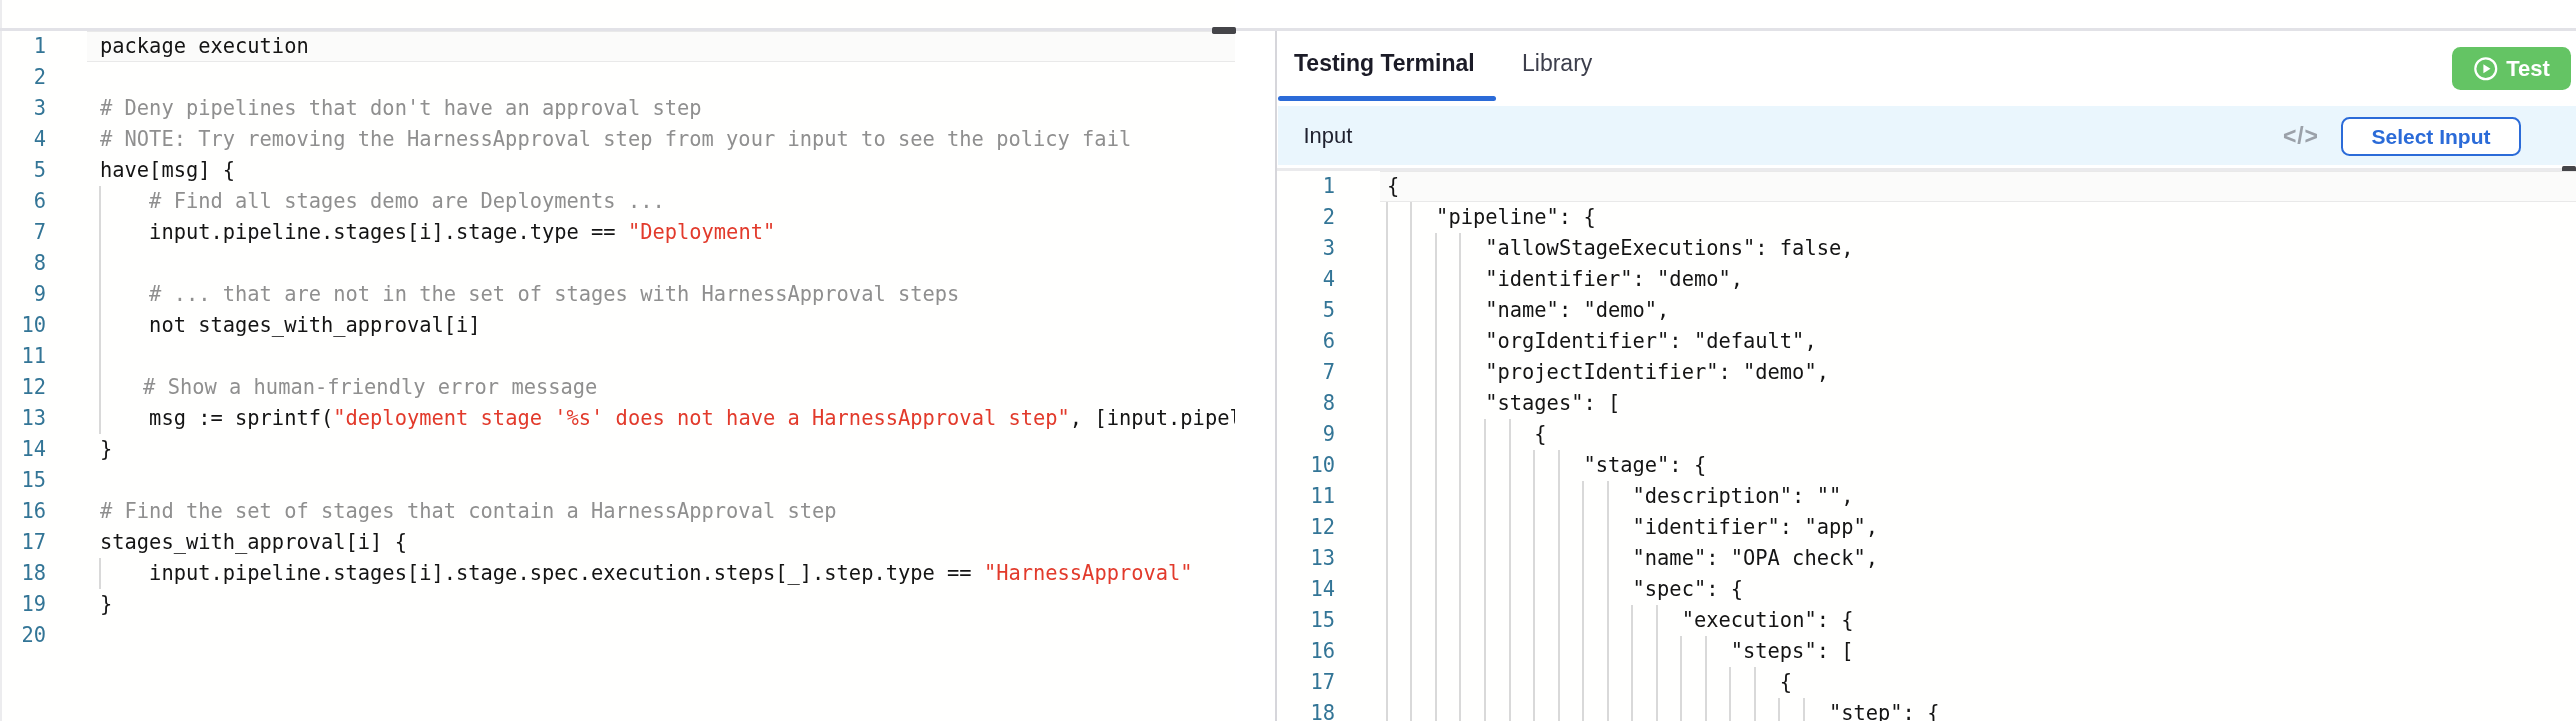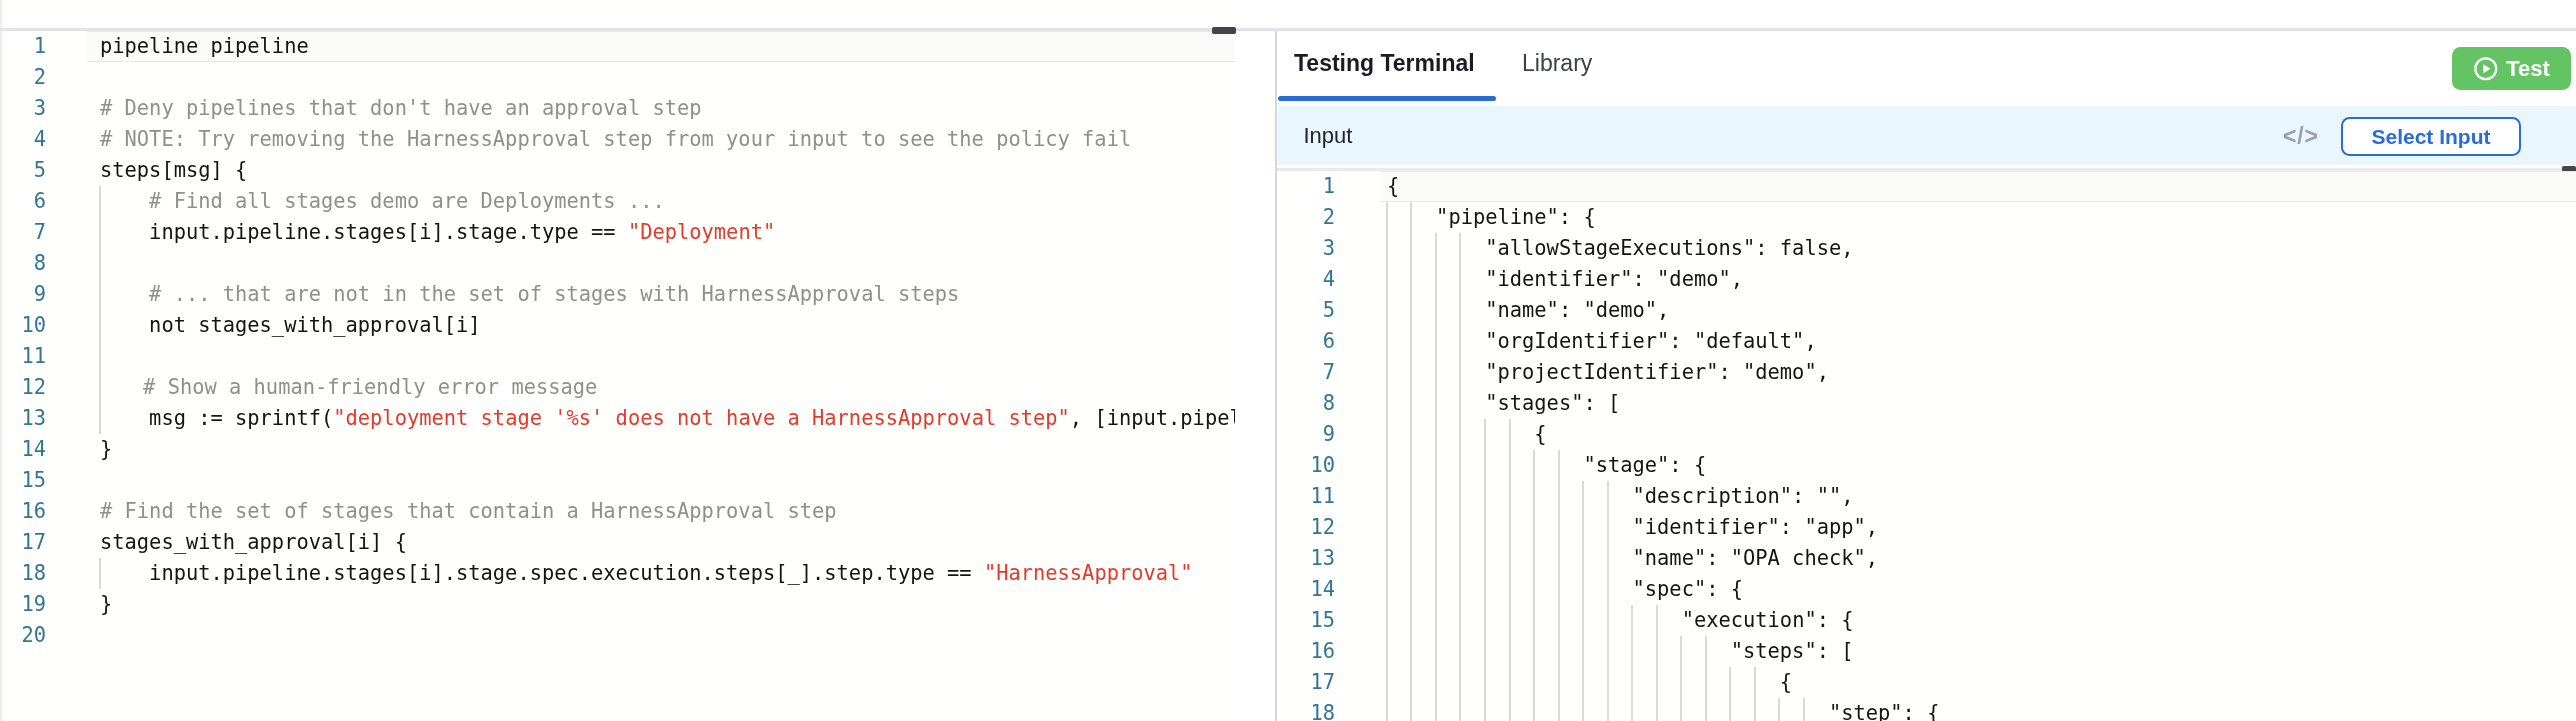--- a/index.html
+++ b/index.html
@@ -59,25 +59,25 @@
                       font-size:21px; font-weight:bold; cursor:pointer; }
 
   .json-editor { position:absolute; left:1278px; top:171px; width:1298px; height:551px;
                  overflow:hidden; background:#fffffe; }
 </style>
 </head>
 <body>
 
 <div class="left-editor">
   <div class="editor-rows" id="left-rows" style="left:0; top:31px; width:1235px;">
-      <div class="row"><div class="current-line" style="left: 85px;"></div><span class="ln" style="width: 44px;">1</span><span class="code" style="left: 98px;"><span>pipeline pipeline</span></span></div>
+      <div class="row"><div class="current-line" style="left: 85px;"></div><span class="ln" style="width: 44px;">1</span><span class="code" style="left: 98px;"><span>package execution</span></span></div>
       <div class="row"><span class="ln" style="width: 44px;">2</span><span class="code" style="left: 98px;"></span></div>
       <div class="row"><span class="ln" style="width: 44px;">3</span><span class="code" style="left: 98px;"><span class="tok-comment"># Deny pipelines that don't have an approval step</span></span></div>
       <div class="row"><span class="ln" style="width: 44px;">4</span><span class="code" style="left: 98px;"><span class="tok-comment"># NOTE: Try removing the HarnessApproval step from your input to see the policy fail</span></span></div>
-      <div class="row"><span class="ln" style="width: 44px;">5</span><span class="code" style="left: 98px;"><span>steps[msg] {</span></span></div>
+      <div class="row"><span class="ln" style="width: 44px;">5</span><span class="code" style="left: 98px;"><span>have[msg] {</span></span></div>
       <div class="row"><div class="guide" style="left: 97px;"></div><span class="ln" style="width: 44px;">6</span><span class="code" style="left: 98px;">    <span class="tok-comment"># Find all stages demo are Deployments ...</span></span></div>
       <div class="row"><div class="guide" style="left: 97px;"></div><span class="ln" style="width: 44px;">7</span><span class="code" style="left: 98px;">    <span>input.pipeline.stages[i].stage.type == </span><span class="tok-str">"Deployment"</span></span></div>
       <div class="row"><div class="guide" style="left: 97px;"></div><span class="ln" style="width: 44px;">8</span><span class="code" style="left: 98px;">    </span></div>
       <div class="row"><div class="guide" style="left: 97px;"></div><span class="ln" style="width: 44px;">9</span><span class="code" style="left: 98px;">    <span class="tok-comment"># ... that are not in the set of stages with HarnessApproval steps</span></span></div>
       <div class="row"><div class="guide" style="left: 97px;"></div><span class="ln" style="width: 44px;">10</span><span class="code" style="left: 98px;">    <span>not stages_with_approval[i]</span></span></div>
       <div class="row"><div class="guide" style="left: 97px;"></div><span class="ln" style="width: 44px;">11</span><span class="code" style="left: 98px;">    </span></div>
       <div class="row"><div class="guide" style="left: 97px;"></div><span class="ln" style="width: 44px;">12</span><span class="code" style="left: 92px;">    <span class="tok-comment"># Show a human-friendly error message</span></span></div>
       <div class="row"><div class="guide" style="left: 97px;"></div><span class="ln" style="width: 44px;">13</span><span class="code" style="left: 98px;">    <span>msg := sprintf(</span><span class="tok-str">"deployment stage '%s' does not have a HarnessApproval step"</span><span>, [input.pipel</span></span></div>
       <div class="row"><span class="ln" style="width: 44px;">14</span><span class="code" style="left: 98px;"><span>}</span></span></div>
       <div class="row"><span class="ln" style="width: 44px;">15</span><span class="code" style="left: 98px;"></span></div>

